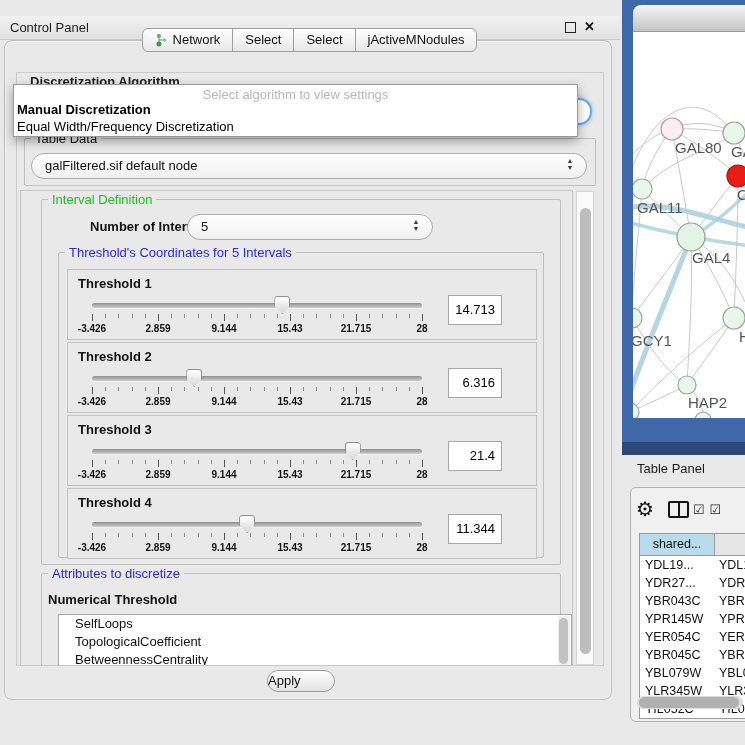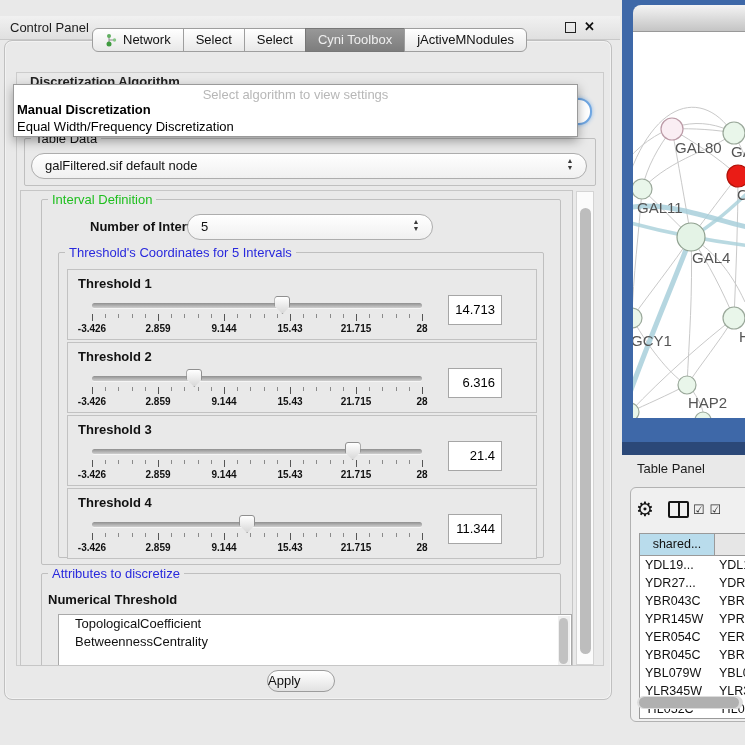--- a/index.html
+++ b/index.html
@@ -151,23 +151,20 @@
             <circle cx="9.5" cy="7" r="1.7" fill="#86c986"></circle>
           </svg>
         </span>
         <span>Network</span>
       </div>
       <div class="seg">
         <span>Select</span>
       </div>
       <div class="seg">
         <span>Select</span>
-      </div>
-      <div class="seg selected">
-        <span>Cyni Toolbox</span>
       </div>
       <div class="seg">
         <span>jActiveMNodules</span>
       </div>
     </div>
 
   <div class="algo-label">Discretization Algorithm</div>
   <div class="combo-fragment"></div>
 
   <div class="group" style="left:24px; top:138px; width:572px; height:48px; z-index:3;">
@@ -354,20 +351,21 @@
         </div>
     </div>
 
     <div class="group" style="left:20px; top:382px; width:520px; height:110px;">
       <span class="group-title gt-blue">Attributes to discretize</span>
       <div class="attr-label">Numerical Threshold</div>
       <div class="attr-list" id="attrList">
         <div class="attr-scroll">
             <div class="thumb-v2"></div>
           </div>
+      <div class="attr-item">SelfLoops</div>
           <div class="attr-item">TopologicalCoefficient</div>
           <div class="attr-item">BetweennessCentrality</div>
         </div>
     </div>
   </div>
 
   <div class="vscroll">
       <div class="thumb-v"></div>
     </div>
 

